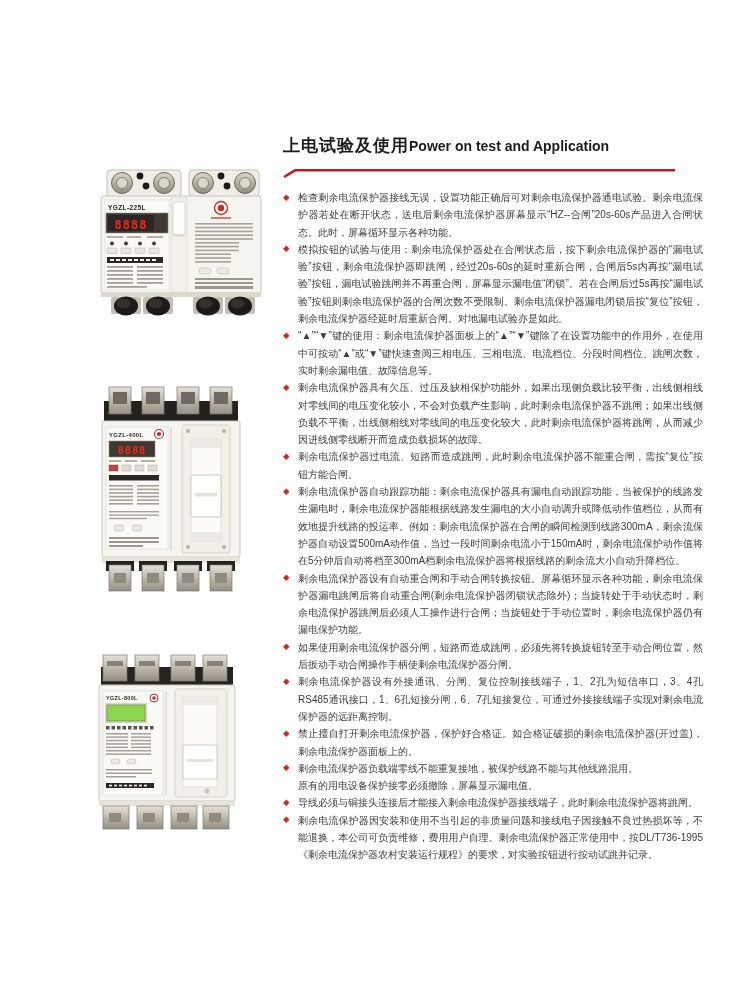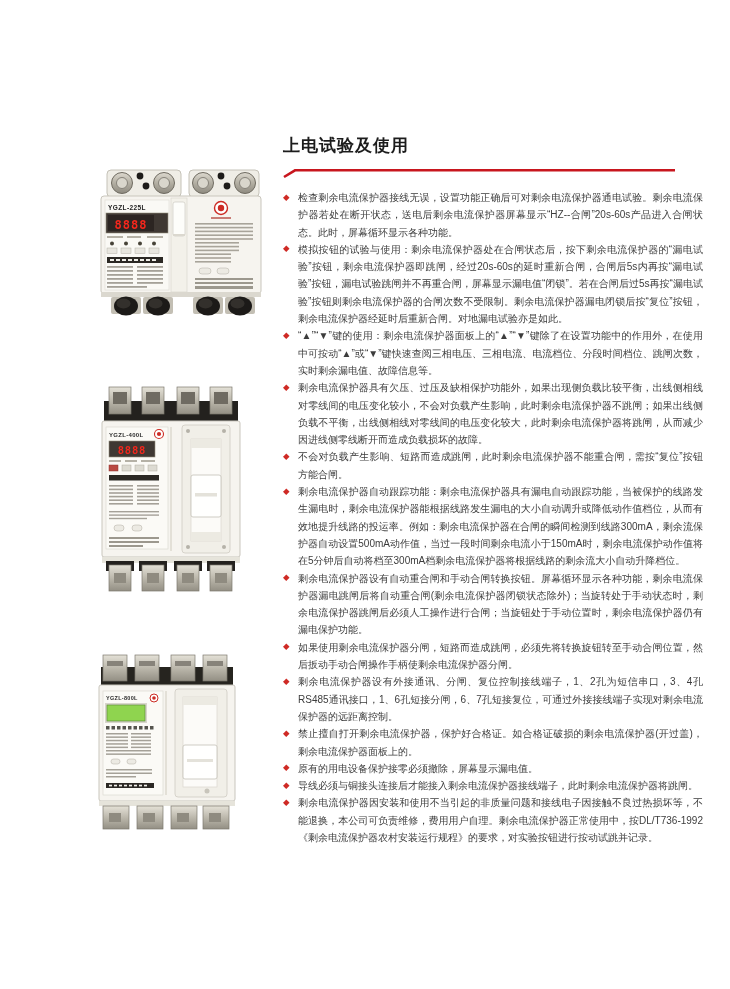--- a/index.html
+++ b/index.html
@@ -357,20 +357,21 @@
           <rect x="80" y="160" width="12" height="9" fill="#8f8b80"></rect>
         <rect x="106" y="153" width="26" height="23" fill="url(#p3m)" stroke="#7c786e" stroke-width="0.7"></rect>
           <rect x="112" y="160" width="12" height="9" fill="#8f8b80"></rect>
       </g>
     </svg>
   </div>
 
   <div class="content">
     <div class="titlerow">
       <span class="title-zh">上电试验及使用</span>
+      <span class="title-en">Power on test and Application</span>
     </div>
     <svg class="rule" width="394" height="20" viewBox="0 0 394 20">
       <path d="M1,17 L12,10.3 L392,10.3" fill="none" stroke="#c8161e" stroke-width="2.6"></path>
     </svg>
 
     <div class="bullets">
       <div class="bullet">
         <span class="diamond">◆</span>
         <div class="btxt">检查剩余电流保护器接线无误，设置功能正确后可对剩余电流保护器通电试验。剩余电流保护器若处在断开状态，送电后剩余电流保护器屏幕显示“HZ--合闸”20s-60s产品进入合闸状态。此时，屏幕循环显示各种功能。</div>
       </div>
@@ -381,21 +382,21 @@
       <div class="bullet">
         <span class="diamond">◆</span>
         <div class="btxt">“▲”“▼”键的使用：剩余电流保护器面板上的“▲”“▼”键除了在设置功能中的作用外，在使用中可按动“▲”或“▼”键快速查阅三相电压、三相电流、电流档位、分段时间档位、跳闸次数，实时剩余漏电值、故障信息等。</div>
       </div>
       <div class="bullet">
         <span class="diamond">◆</span>
         <div class="btxt">剩余电流保护器具有欠压、过压及缺相保护功能外，如果出现侧负载比较平衡，出线侧相线对零线间的电压变化较小，不会对负载产生影响，此时剩余电流保护器不跳闸；如果出线侧负载不平衡，出线侧相线对零线间的电压变化较大，此时剩余电流保护器将跳闸，从而减少因进线侧零线断开而造成负载损坏的故障。</div>
       </div>
       <div class="bullet">
         <span class="diamond">◆</span>
-        <div class="btxt">不会对负载产生影响、短路而造成跳闸，此时剩余电流保护器不能重合闸，需按“复位”按钮方能合闸。</div>
+        <div class="btxt">剩余电流保护器过电流、短路而造成跳闸，此时剩余电流保护器不能重合闸，需按“复位”按钮方能合闸。</div>
       </div>
       <div class="bullet">
         <span class="diamond">◆</span>
         <div class="btxt">剩余电流保护器自动跟踪功能：剩余电流保护器具有漏电自动跟踪功能，当被保护的线路发生漏电时，剩余电流保护器能根据线路发生漏电的大小自动调升或降低动作值档位，从而有效地提升线路的投运率。例如：剩余电流保护器在合闸的瞬间检测到线路300mA，剩余流保护器自动设置500mA动作值，当过一段时间剩余电流小于150mA时，剩余电流保护动作值将在5分钟后自动将档至300mA档剩余电流保护器将根据线路的剩余流大小自动升降档位。</div>
       </div>
       <div class="bullet">
         <span class="diamond">◆</span>
         <div class="btxt">剩余电流保护器设有自动重合闸和手动合闸转换按钮。屏幕循环显示各种功能，剩余电流保护器漏电跳闸后将自动重合闸(剩余电流保护器闭锁状态除外)；当旋转处于手动状态时，剩余电流保护器跳闸后必须人工操作进行合闸；当旋钮处于手动位置时，剩余电流保护器仍有漏电保护功能。</div>
       </div>
       <div class="bullet">
@@ -405,26 +406,27 @@
       <div class="bullet">
         <span class="diamond">◆</span>
         <div class="btxt">剩余电流保护器设有外接通讯、分闸、复位控制接线端子，1、2孔为短信串口，3、4孔RS485通讯接口，1、6孔短接分闸，6、7孔短接复位，可通过外接接线端子实现对剩余电流保护器的远距离控制。</div>
       </div>
       <div class="bullet">
         <span class="diamond">◆</span>
         <div class="btxt">禁止擅自打开剩余电流保护器，保护好合格证。如合格证破损的剩余电流保护器(开过盖)，剩余电流保护器面板上的。</div>
       </div>
       <div class="bullet">
         <span class="diamond">◆</span>
+        <div class="btxt">剩余电流保护器负载端零线不能重复接地，被保护线路不能与其他线路混用。</div>
         <div class="btxt">原有的用电设备保护接零必须撤除，屏幕显示漏电值。</div>
       </div>
       <div class="bullet">
         <span class="diamond">◆</span>
         <div class="btxt">导线必须与铜接头连接后才能接入剩余电流保护器接线端子，此时剩余电流保护器将跳闸。</div>
       </div>
       <div class="bullet">
         <span class="diamond">◆</span>
-        <div class="btxt">剩余电流保护器因安装和使用不当引起的非质量问题和接线电子因接触不良过热损坏等，不能退换，本公司可负责维修，费用用户自理。剩余电流保护器正常使用中，按DL/T736-1992《剩余电流保护器农村安装运行规程》的要求，对实验按钮进行按动试跳并记录。</div>
+        <div class="btxt">剩余电流保护器因安装和使用不当引起的非质量问题和接线电子因接触不良过热损坏等，不能退换，本公司可负责维修，费用用户自理。剩余电流保护器正常使用中，按DL/T736-1995《剩余电流保护器农村安装运行规程》的要求，对实验按钮进行按动试跳并记录。</div>
       </div>
     </div>
   </div>
 
 </div>
 
 </body></html>

